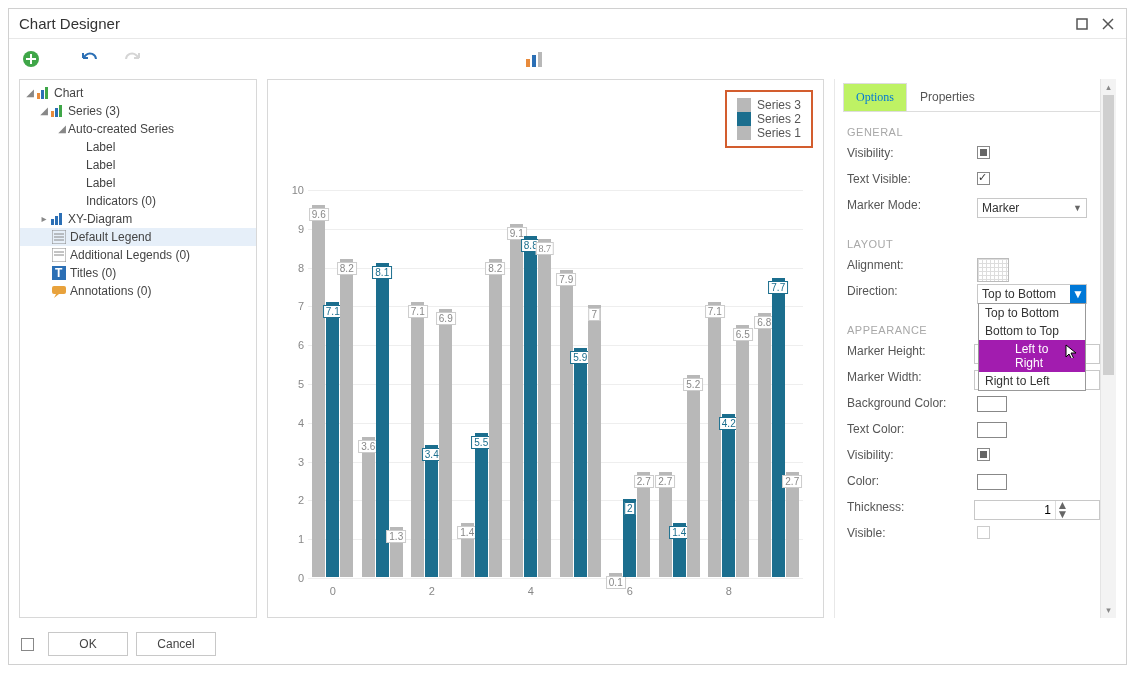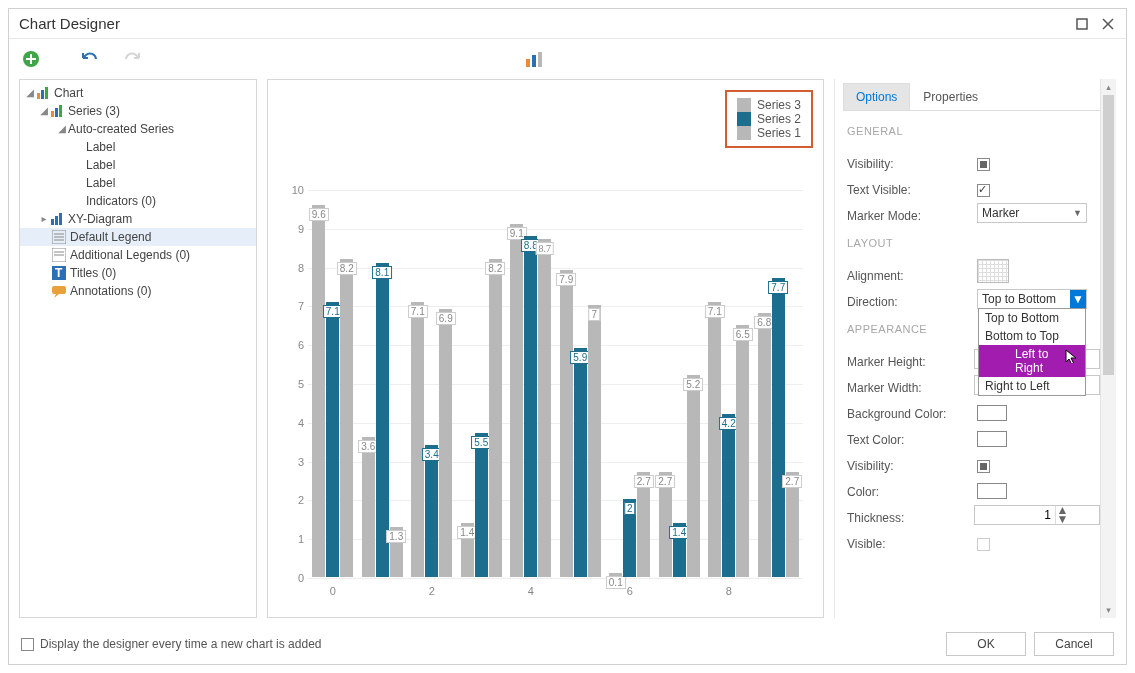--- a/index.html
+++ b/index.html
@@ -28,23 +28,23 @@
 .y-label { position:absolute; left:-22px; width:18px; text-align:right; font-size:11px; color:#888; transform:translateY(-50%); }
 .x-label { position:absolute; bottom:-20px; font-size:11px; color:#888; transform:translateX(-50%); }
 .bar { position:absolute; bottom:0; width:13px; background:#b8b8b8; }
 .bar.blue { background:#1b6e8e; }
 .bar-label { position:absolute; font-size:10px; color:#888; border:1px solid #ccc; background:#fff; padding:0 2px; transform:translateX(-50%); white-space:nowrap; }
 .bar-label.blue { border-color:#1b6e8e; color:#1b6e8e; }
 .right-panel { width: 282px; border-left:1px solid #e8e8e8; display:flex; }
 .props { flex:1; padding: 4px 0 4px 8px; overflow:hidden; }
 .tabs { display:flex; border-bottom:1px solid #ddd; }
 .tab { padding:6px 12px; border:1px solid transparent; border-bottom:none; color:#555; cursor:pointer; }
-.tab.active { border-color:#ddd; background:#e5e5e5; color:#0078d7; }
+.tab.active { border-color:#ddd; background:#bef264; color:#0078d7;font-family:Liberation Serif, serif; }
 .section-head { color:#a8a8a8; font-size:11px; letter-spacing:0.5px; padding:14px 0 8px 4px; }
-.prop-row { display:flex; align-items:flex-end; height:26px; padding-left:4px; }
+.prop-row { display:flex; align-items:flex-start; height:26px; padding-left:4px; }
 .prop-row .plabel { width:130px; color:#555; }
 .prop-row .pctrl { flex:1; display:flex; align-items:center; gap:4px; }
 .pcheck { width:13px; height:13px; border:1px solid #888; background:#fff; display:inline-block; position:relative; }
 .pcheck.indet::after { content:""; position:absolute; left:2px; top:2px; right:2px; bottom:2px; background:#666; }
 .pcheck.checked::after { content:"✓"; position:absolute; left:0; top:-2px; font-size:11px; color:#333; }
 .pselect { width:110px; height:20px; border:1px solid #c8c8c8; padding:0 4px; display:flex; align-items:center; justify-content:space-between; background:#fff; position:relative; }
 .pselect .val { color:#333; }
 .pselect .arrow { font-size:9px; color:#666; }
 .pselect.open .arrow-btn { background:#0078d7; color:#fff; width:16px; height:100%; display:flex; align-items:center; justify-content:center; margin-right:-4px; }
 .dropdown-list { position:absolute; top:100%; left:0; right:0; border:1px solid #999; background:#fff; z-index:100; }
@@ -431,17 +431,16 @@
         <div class="sb-btn">▴</div>
         <div class="sb-thumb"></div>
         <div class="sb-track"></div>
         <div class="sb-btn">▾</div>
       </div>
     </div>
   </div>
 
   <div class="footer">
     <span class="chk"></span>
-    <span class="ftext">Display the designer every time a new chart is added</span>
     <span class="fbtn">OK</span>
     <span class="fbtn">Cancel</span>
   </div>
 </div>
 
 </body></html>

